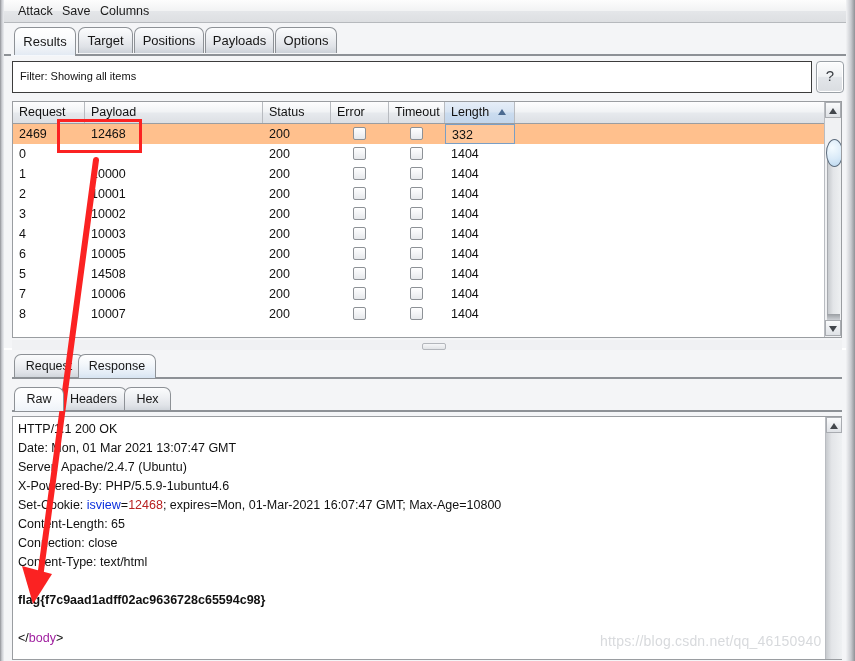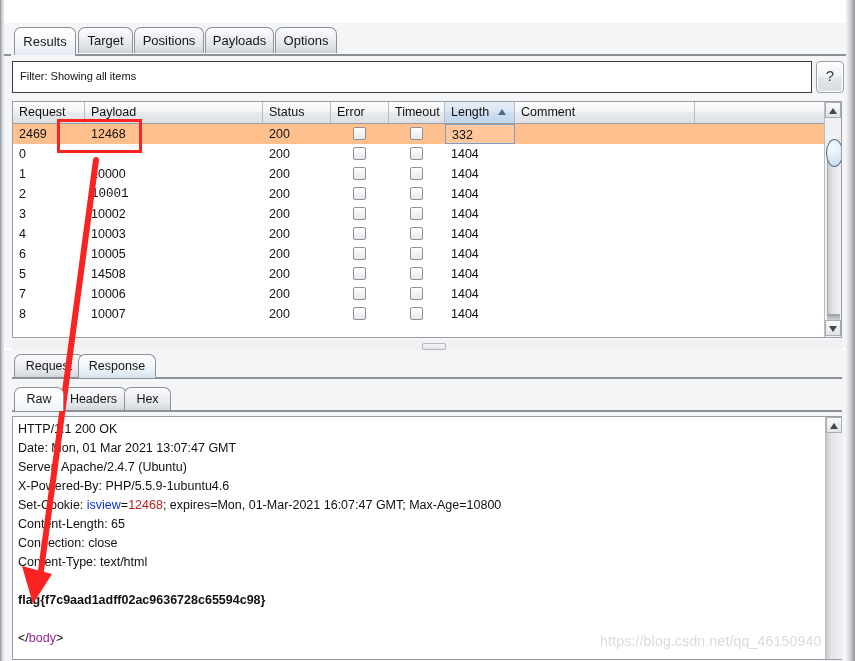--- a/index.html
+++ b/index.html
@@ -313,20 +313,25 @@
   }
 </style>
 </head>
 <body>
 
 <div id="app">
 
   <div class="frame-edge-left"></div>
   <div class="frame-edge-right"></div>
 
+  <div id="menubar">
+    <div class="menu-item" style="left:10px">Attack</div>
+    <div class="menu-item" style="left:54px">Save</div>
+    <div class="menu-item" style="left:92px">Columns</div>
+  </div>
 
   <div id="tabstrip">
     <div class="tab selected" style="left:10px;width:62px">Results</div>
     <div class="tab" style="left:74px;width:55px">Target</div>
     <div class="tab" style="left:130px;width:70px">Positions</div>
     <div class="tab" style="left:201px;width:69px">Payloads</div>
     <div class="tab" style="left:271px;width:62px">Options</div>
   </div>
   <div id="tabstrip-underline">
     <div class="gap" style="left:7px;width:64px"></div>
@@ -346,21 +351,20 @@
       <div id="thead">
         <div class="th" style="left:0px;width:72px">Request</div>
         <div class="th" style="left:72px;width:178px">Payload</div>
         <div class="th" style="left:250px;width:68px">Status</div>
         <div class="th" style="left:318px;width:58px">Error</div>
         <div class="th" style="left:376px;width:56px">Timeout</div>
         <div class="th sorted" style="left:432px;width:70px">
           <span>Length</span>
           <span class="sort-arrow"></span>
         </div>
-        <div class="th" style="left:502px;width:180px">Comment</div>
       </div>
 
       <div id="tbody">
           <div class="trow selected">
             <div class="cell" style="left: 0px; width: 72px;">2469</div>
             <div class="cell" style="left: 72px; width: 178px;">12468</div>
             <div class="cell" style="left: 250px; width: 68px;">200</div>
             <div class="cell" style="left: 318px; width: 58px;">
               <span class="cb" style="left: 22px;"></span>
             </div>
@@ -391,21 +395,21 @@
               <span class="cb" style="left: 22px;"></span>
             </div>
             <div class="cell" style="left: 376px; width: 56px;">
               <span class="cb" style="left: 21px;"></span>
             </div>
             <div class="cell" style="left: 432px; width: 70px;">1404</div>
             <div class="cell" style="left: 502px; width: 180px;"></div>
           </div>
           <div class="trow">
             <div class="cell" style="left: 0px; width: 72px;">2</div>
-            <div class="cell" style="left: 72px; width: 178px; font-family: Liberation Mono, monospace;">10001</div>
+            <div class="cell" style="left: 72px; width: 178px;">10001</div>
             <div class="cell" style="left: 250px; width: 68px;">200</div>
             <div class="cell" style="left: 318px; width: 58px;">
               <span class="cb" style="left: 22px;"></span>
             </div>
             <div class="cell" style="left: 376px; width: 56px;">
               <span class="cb" style="left: 21px;"></span>
             </div>
             <div class="cell" style="left: 432px; width: 70px;">1404</div>
             <div class="cell" style="left: 502px; width: 180px;"></div>
           </div>

